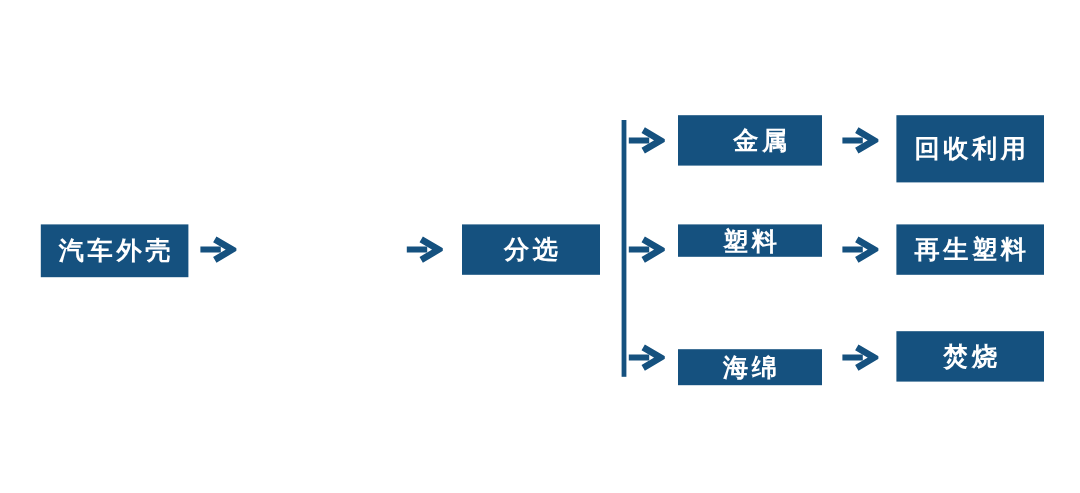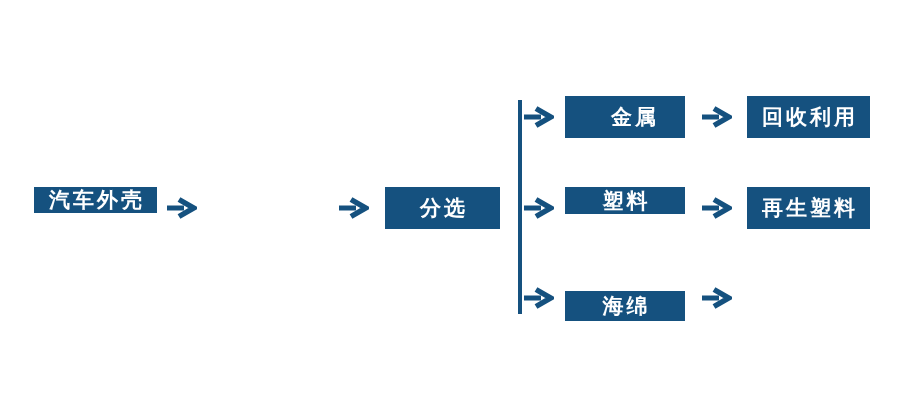--- a/index.html
+++ b/index.html
@@ -43,21 +43,21 @@
     position: absolute;
     width: 4px;
     background: var(--arrow-color, #15517F);
   }
 </style>
 </head>
 <body style="background: rgb(255, 255, 255);">
 
 <div class="canvas">
 
-  <div class="node" style="left:34px; top:187px; width:123px; height:26px;">汽车外壳</div>
+  <div class="node" style="left:34px; top:187px; width:123px; height:44px;">汽车外壳</div>
 
   <span class="arrow" style="left:165px; top:196px;">
     <svg width="32" height="24" viewBox="0 0 32 24">
       <path d="M2 12 H19" stroke="currentColor" stroke-width="5" fill="none"></path>
       <path d="M14 3.5 L28.5 12 L14 20.5" stroke="currentColor" stroke-width="5.5" fill="none" stroke-linejoin="miter"></path>
     </svg>
   </span>
 
 
   <span class="arrow" style="left:337px; top:196px;">
@@ -77,21 +77,21 @@
       <path d="M14 3.5 L28.5 12 L14 20.5" stroke="currentColor" stroke-width="5.5" fill="none" stroke-linejoin="miter"></path>
     </svg>
   </span>
   <div class="node" style="left:565px; top:96px; width:120px; height:42px;padding-left:20px;">金属</div>
   <span class="arrow" style="left:700px; top:105px;">
     <svg width="32" height="24" viewBox="0 0 32 24">
       <path d="M2 12 H19" stroke="currentColor" stroke-width="5" fill="none"></path>
       <path d="M14 3.5 L28.5 12 L14 20.5" stroke="currentColor" stroke-width="5.5" fill="none" stroke-linejoin="miter"></path>
     </svg>
   </span>
-  <div class="node" style="left:747px; top:96px; width:123px; height:42px;font-family:Liberation Mono, monospace;">回收利用</div>
+  <div class="node" style="left:747px; top:96px; width:123px; height:56px;font-family:Liberation Mono, monospace;">回收利用</div>
 
   <span class="arrow" style="left:522px; top:196px;">
     <svg width="32" height="24" viewBox="0 0 32 24">
       <path d="M2 12 H19" stroke="currentColor" stroke-width="5" fill="none"></path>
       <path d="M14 3.5 L28.5 12 L14 20.5" stroke="currentColor" stroke-width="5.5" fill="none" stroke-linejoin="miter"></path>
     </svg>
   </span>
   <div class="node" style="left:565px; top:187px; width:120px; height:27px;">塑料</div>
   <span class="arrow" style="left:700px; top:196px;">
     <svg width="32" height="24" viewBox="0 0 32 24">
@@ -107,14 +107,15 @@
       <path d="M14 3.5 L28.5 12 L14 20.5" stroke="currentColor" stroke-width="5.5" fill="none" stroke-linejoin="miter"></path>
     </svg>
   </span>
   <div class="node" style="left:565px; top:291px; width:120px; height:30px;">海绵</div>
   <span class="arrow" style="left:700px; top:286px;">
     <svg width="32" height="24" viewBox="0 0 32 24">
       <path d="M2 12 H19" stroke="currentColor" stroke-width="5" fill="none"></path>
       <path d="M14 3.5 L28.5 12 L14 20.5" stroke="currentColor" stroke-width="5.5" fill="none" stroke-linejoin="miter"></path>
     </svg>
   </span>
+  <div class="node" style="left:747px; top:276px; width:123px; height:42px;">焚烧</div>
 
 </div>
 
 </body></html>

